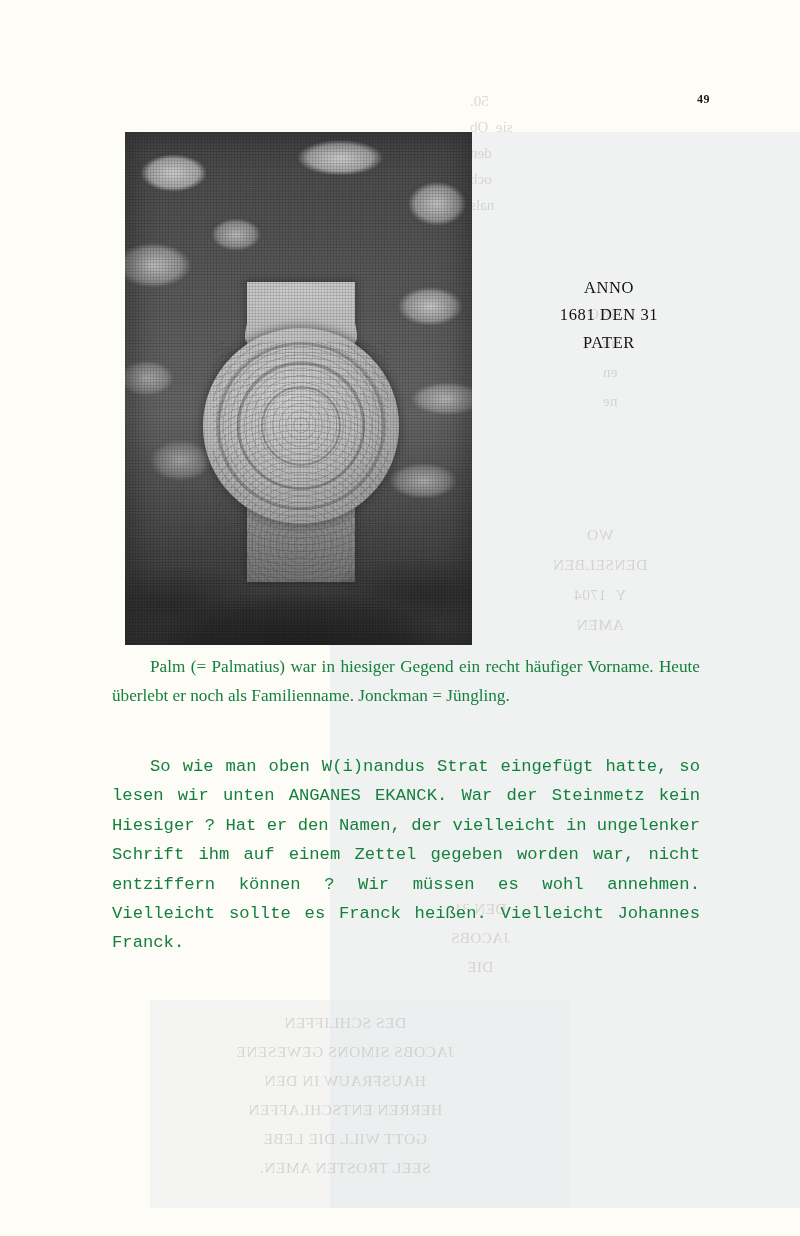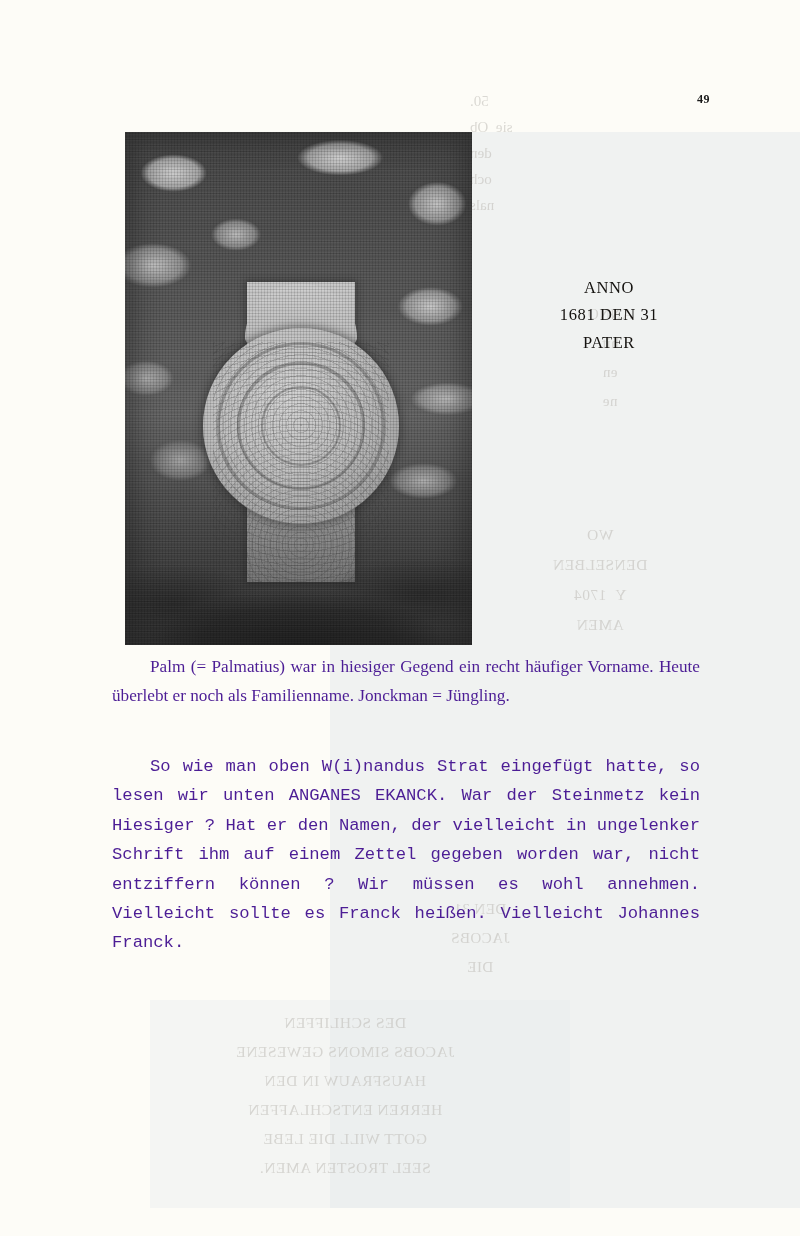--- a/index.html
+++ b/index.html
@@ -225,21 +225,21 @@
   .inscription .line { white-space: nowrap; }
 
   
   .body-text {
     position: absolute;
     left: 112px;
     width: 588px;
     font-size: 17.2px;
     line-height: 29.4px;
     text-align: justify;
-    color: #4c1d95;
+    color: #15803d;
   }
   .body-text p {
     margin: 0 0 18px 0;
     text-indent: 38px;
   }
   .body-text p:last-child { margin-bottom: 0; }
   #para-block-1 { top: 652px; }
   #para-block-2 { top: 752px; font-family: Liberation Mono, monospace; }
   #para-block-3 { top: 932px; }
 </style>

